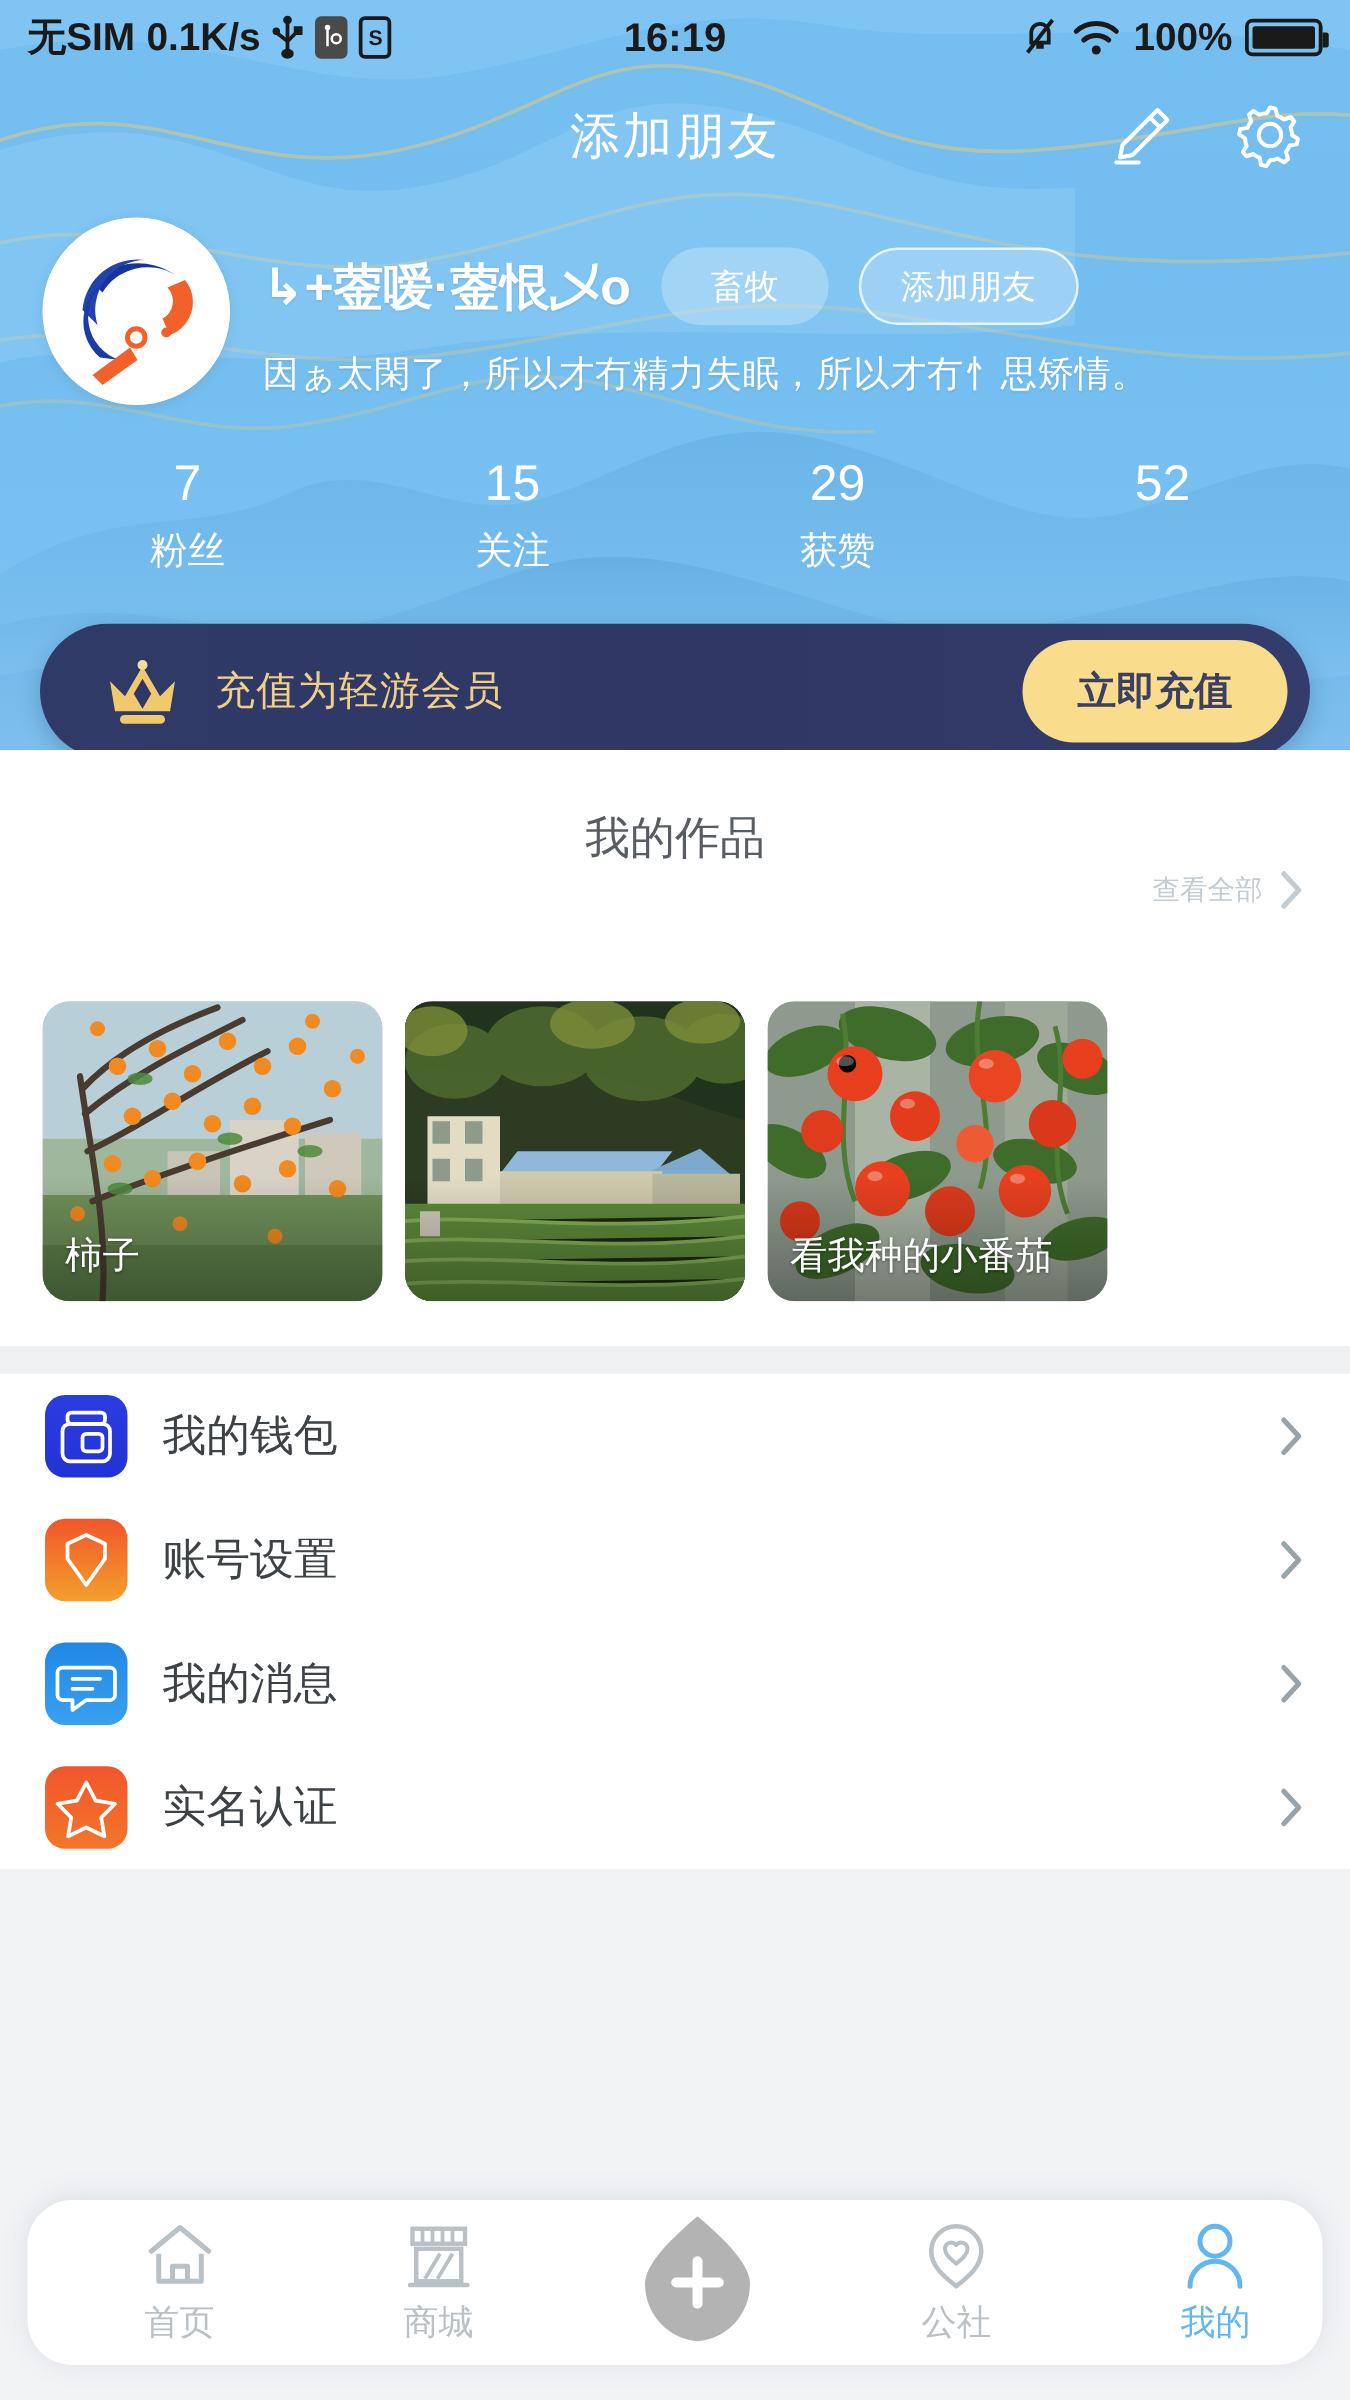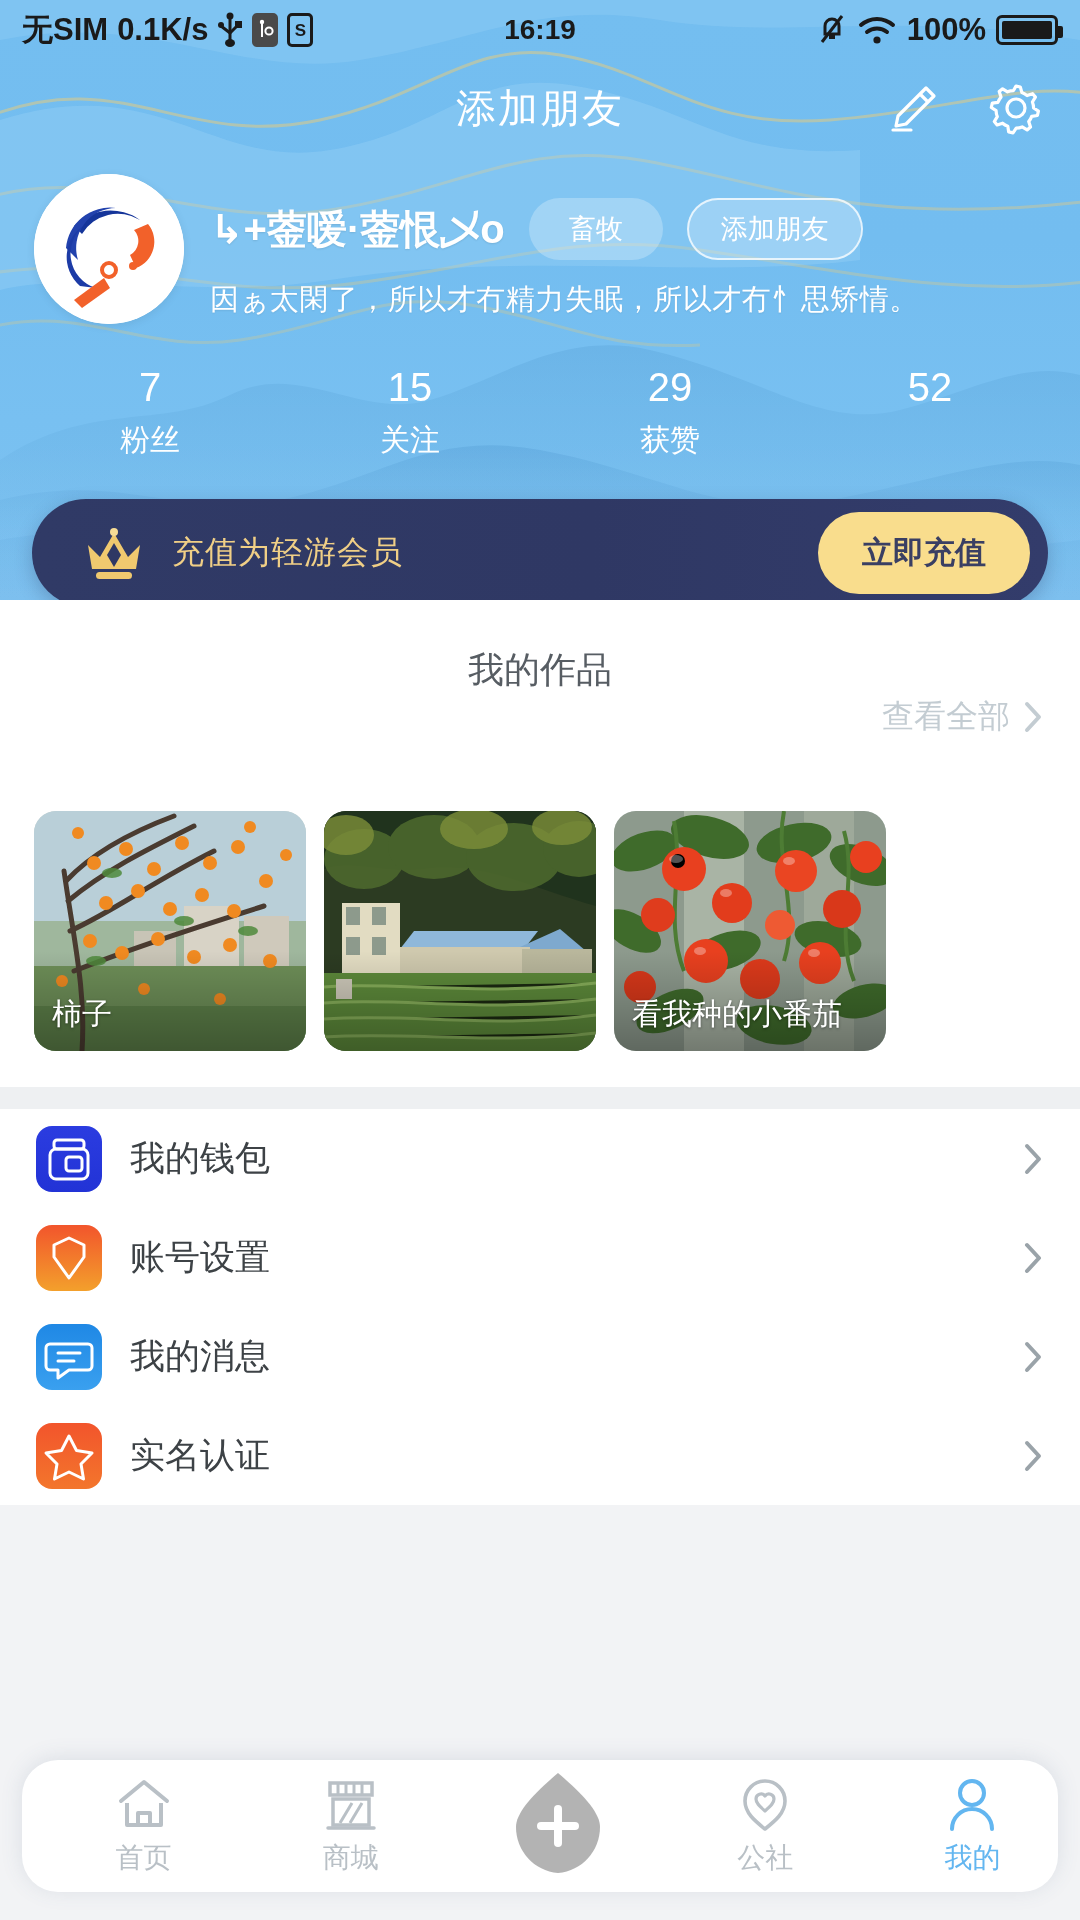--- a/index.html
+++ b/index.html
@@ -29,21 +29,21 @@
   .statusbar {
     position:relative; z-index:5;
     height:60px; width:100%;
     display:flex; align-items:center;
     padding:0 22px;
     color:#1a1a1a;
     font-size:31px;
     font-weight:600;
   }
   .sb-left { display:flex; align-items:center; gap:9px; white-space:nowrap; }
-  .sb-center { position:absolute; left:0; right:0; text-align:center; font-size:28px; font-weight:600; pointer-events:none; }
+  .sb-center { position:absolute; left:0; right:0; text-align:center; font-size:32px; font-weight:600; pointer-events:none; }
   .sb-right { margin-left:auto; display:flex; align-items:center; gap:10px; white-space:nowrap; z-index:2;}
   .sb-icon { display:inline-flex; align-items:center; justify-content:center; }
   .sb-box {
     border:3px solid #1a1a1a; border-radius:5px;
     width:26px; height:34px; display:inline-flex;
     align-items:center; justify-content:center;
     font-size:17px; font-weight:700; line-height:1;
   }
   .sb-box.filled { background:#4a4a4a; border-color:#4a4a4a; color:#fff; }
   .battery {
@@ -117,21 +117,21 @@
     font-size:31px; font-weight:700; border-radius:46px;
     padding:20px 44px; border:none; cursor:pointer; white-space:nowrap;
   }
 
   
   .works { background:#ffffff; padding:0 0 36px 0; }
   .works-head {
     display:flex; align-items:center; padding:46px 36px 28px 36px;flex-direction:column;
   }
   .works-title { font-size:36px; color:#575d63; }
-  .works-all { margin-left:auto; display:flex; align-items:center; gap:12px; color:#c3ccd2; font-size:32px; }
+  .works-all { margin-left:auto; display:flex; align-items:center; gap:12px; color:#c3ccd2; font-size:22px; }
   .cards { display:flex; gap:18px; padding:0 34px; }
   .card {
     flex:0 0 272px; height:240px; border-radius:22px; overflow:hidden;
     position:relative; background:#c9d4cf;margin-top:44px;
   }
   .card .cap {
     position:absolute; left:18px; bottom:16px; color:#fff; font-size:30px;
     text-shadow:0 1px 3px rgba(0,0,0,.45); white-space:nowrap;
   }
   .card .shade {

